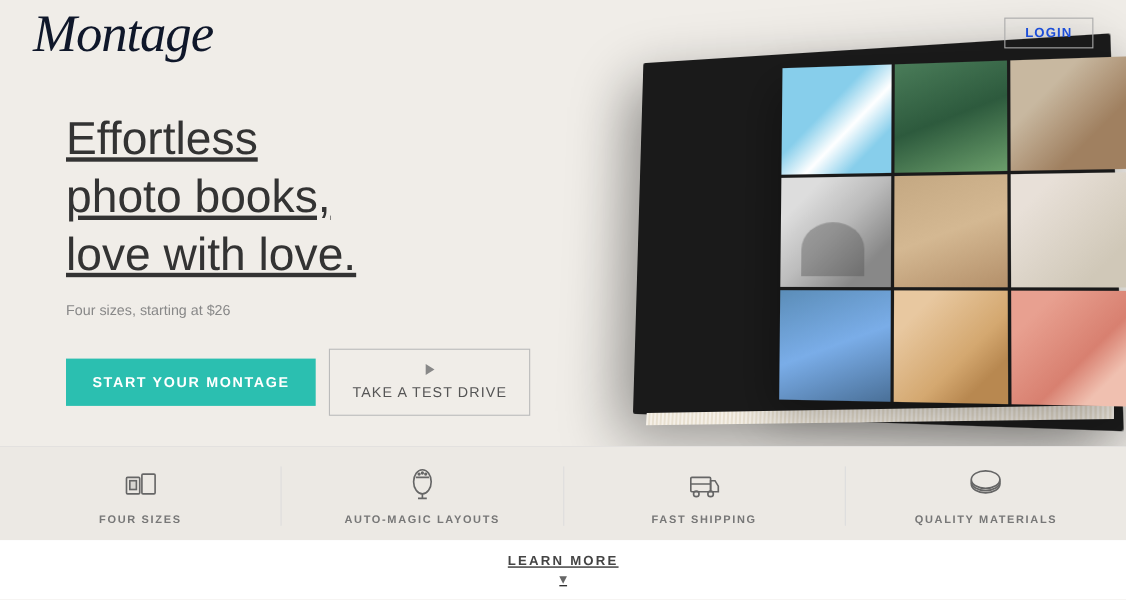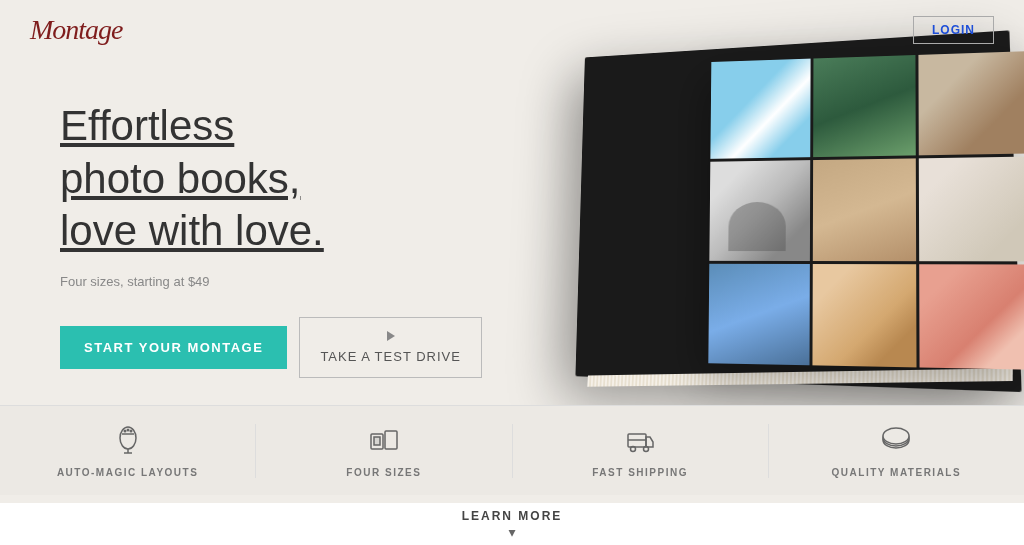--- a/index.html
+++ b/index.html
@@ -20,22 +20,22 @@
       height: 60px;
       display: flex;
       align-items: center;
       justify-content: space-between;
       padding: 0 30px;
       z-index: 10;
     }
 
     .logo {
       font-family: Georgia, 'Times New Roman', serif;
-      font-size: 28px;
-      color: #7f1d1d;
+      font-size: 48px;
+      color: #0f172a;
       font-style: italic;
       font-weight: normal;
       letter-spacing: -1px;
     }
 
     .login-btn {
       border: 1.5px solid #aaa;
       background: transparent;
       color: #1d4ed8;
       padding: 6px 18px;
@@ -227,27 +227,28 @@
       color: #777;
       letter-spacing: 1.5px;
       text-transform: uppercase;
     }
 
     
     .learn-more-section {
       position: absolute;
       bottom: 0;
       left: 0; right: 0;
-      height: 42px;
+      height: 54px;
       background: white;
       display: flex;
       flex-direction: column;
       align-items: center;
       justify-content: center;
       gap: 2px;
+      text-decoration: underline;
     }
 
     .learn-more-text {
       font-size: 12px;
       font-weight: 700;
       letter-spacing: 2px;
       color: #444;
       text-transform: uppercase;
     }
 
@@ -275,21 +276,21 @@
   <button class="login-btn">LOGIN</button>
 </div>
 
 <div class="hero">
   <div class="hero-text">
     <h1 class="hero-headline">
       <span>Effortless</span><br>
       <span>photo books,</span><br>
       <span>love with love.</span>
     </h1>
-    <p class="hero-subtext">Four sizes, starting at $49</p>
+    <p class="hero-subtext">Four sizes, starting at $26</p>
     <div class="hero-buttons">
       <button class="btn-primary">START YOUR MONTAGE</button>
       <button class="btn-secondary">
         <span class="play-icon"></span>
         <span>TAKE A TEST DRIVE</span>
       </button>
     </div>
   </div>
 
   <div class="book-area">
@@ -308,41 +309,41 @@
         <div class="photo-cell p9"></div>
       </div>
     </div>
   </div>
 </div>
 
 <div class="features-bar">
   <div class="feature-item">
     <div class="feature-icon">
       <svg width="32" height="32" viewBox="0 0 32 32" fill="none" stroke="#666" stroke-width="1.5">
+        <rect x="3" y="10" width="12" height="15" rx="1"></rect>
+        <rect x="17" y="7" width="12" height="18" rx="1"></rect>
+        <rect x="6" y="13" width="6" height="8" fill="#666" fill-opacity="0.15"></rect>
+      </svg>
+    </div>
+    <span class="feature-label">FOUR SIZES</span>
+  </div>
+
+  <div class="feature-item">
+    <div class="feature-icon">
+      <svg width="32" height="32" viewBox="0 0 32 32" fill="none" stroke="#666" stroke-width="1.5">
         <ellipse cx="16" cy="14" rx="8" ry="11"></ellipse>
         <line x1="16" y1="25" x2="16" y2="29"></line>
         <line x1="12" y1="29" x2="20" y2="29"></line>
         <line x1="10" y1="10" x2="22" y2="10"></line>
         <circle cx="13" cy="7" r="1.5" fill="#666" stroke="none"></circle>
         <circle cx="16" cy="6" r="1.5" fill="#666" stroke="none"></circle>
         <circle cx="19" cy="7" r="1.5" fill="#666" stroke="none"></circle>
       </svg>
     </div>
     <span class="feature-label">AUTO-MAGIC LAYOUTS</span>
-  </div>
-
-  <div class="feature-item">
-    <div class="feature-icon">
-      <svg width="32" height="32" viewBox="0 0 32 32" fill="none" stroke="#666" stroke-width="1.5">
-        <rect x="3" y="10" width="12" height="15" rx="1"></rect>
-        <rect x="17" y="7" width="12" height="18" rx="1"></rect>
-        <rect x="6" y="13" width="6" height="8" fill="#666" fill-opacity="0.15"></rect>
-      </svg>
-    </div>
-    <span class="feature-label">FOUR SIZES</span>
   </div>
 
   <div class="feature-item">
     <div class="feature-icon">
       <svg width="32" height="32" viewBox="0 0 32 32" fill="none" stroke="#666" stroke-width="1.5">
         <rect x="4" y="10" width="18" height="13" rx="1"></rect>
         <path d="M22 13h4l3 5v5h-7V13z"></path>
         <circle cx="9" cy="25" r="2.5"></circle>
         <circle cx="22" cy="25" r="2.5"></circle>
         <line x1="4" y1="16" x2="22" y2="16"></line>

